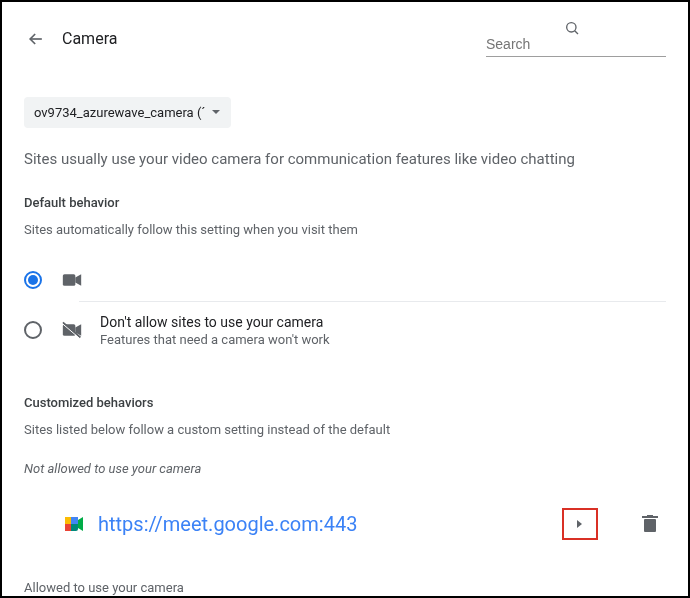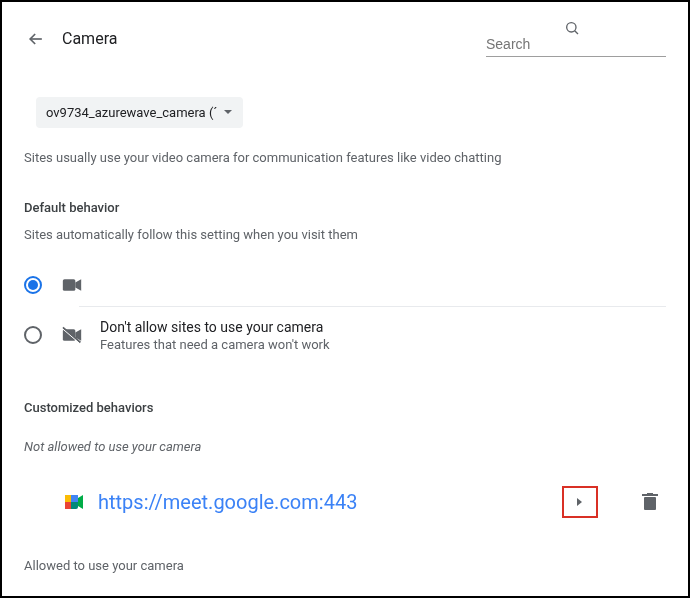--- a/index.html
+++ b/index.html
@@ -54,28 +54,27 @@
     .camera-select {
       display: inline-flex;
       align-items: center;
       background: #f1f3f4;
       border-radius: 4px;
       padding: 8px 10px;
       color: #202124;
       font-size: 13px;
       cursor: pointer;
       margin-bottom: 20px;
-      margin-left: 12px;
     }
     .camera-select .chev { margin-left: 6px; color: #5f6368; }
     .desc {
       color: #5f6368;
-      font-size: 13px;
+      font-size: 15px;
       line-height: 1.5;
-      margin-bottom: 32px;
+      margin-bottom: 24px;
     }
     .section-head {
       color: #3c4043;
       font-size: 13px;
       font-weight: 500;
       margin-bottom: 12px;
     }
     .section-sub {
       color: #5f6368;
       font-size: 13px;
@@ -222,20 +221,21 @@
       </div>
       <div>
         <div class="radio-label">Don't allow sites to use your camera</div>
         <div class="radio-sublabel">Features that need a camera won't work</div>
       </div>
     </div>
   </div>
 
   <div class="customized">
     <div class="section-head">Customized behaviors</div>
+    <div class="section-sub">Sites listed below follow a custom setting instead of the default</div>
 
     <div class="not-allowed-head">Not allowed to use your camera</div>
 
     <div class="site-row">
       <div class="site-favicon">
         <svg width="20" height="20" viewBox="0 0 20 20">
             <rect x="1" y="3" width="13" height="14" rx="2" fill="#00897b"></rect>
             <rect x="1" y="3" width="6" height="7" fill="#fbbc04"></rect>
             <rect x="1" y="10" width="6" height="7" fill="#ea4335"></rect>
             <rect x="7" y="3" width="7" height="7" fill="#4285f4"></rect>

